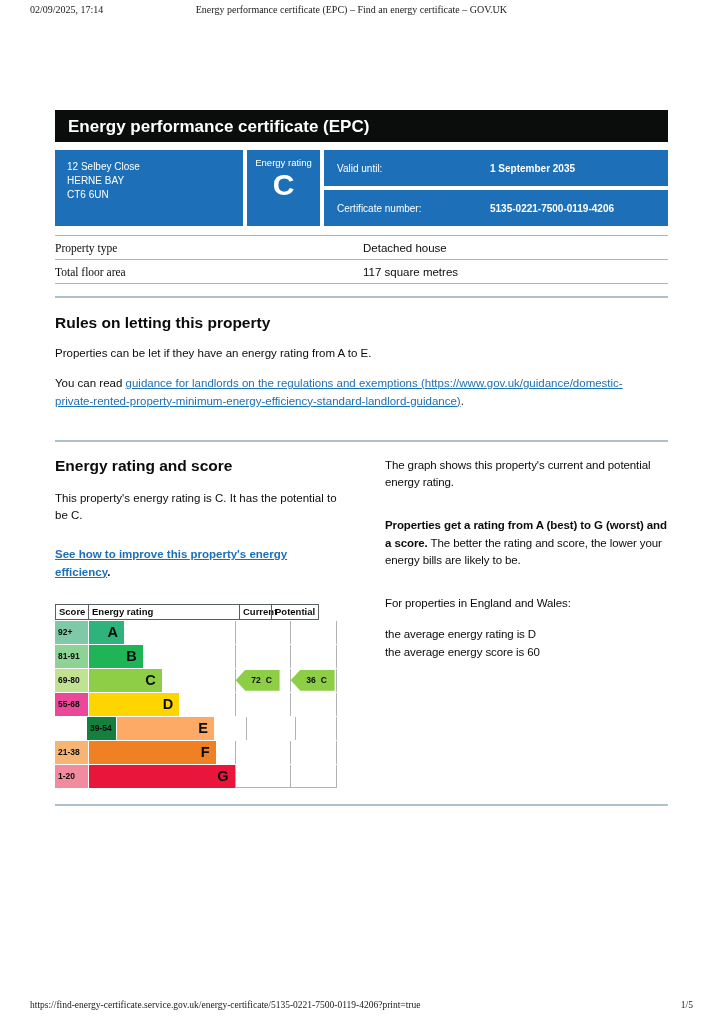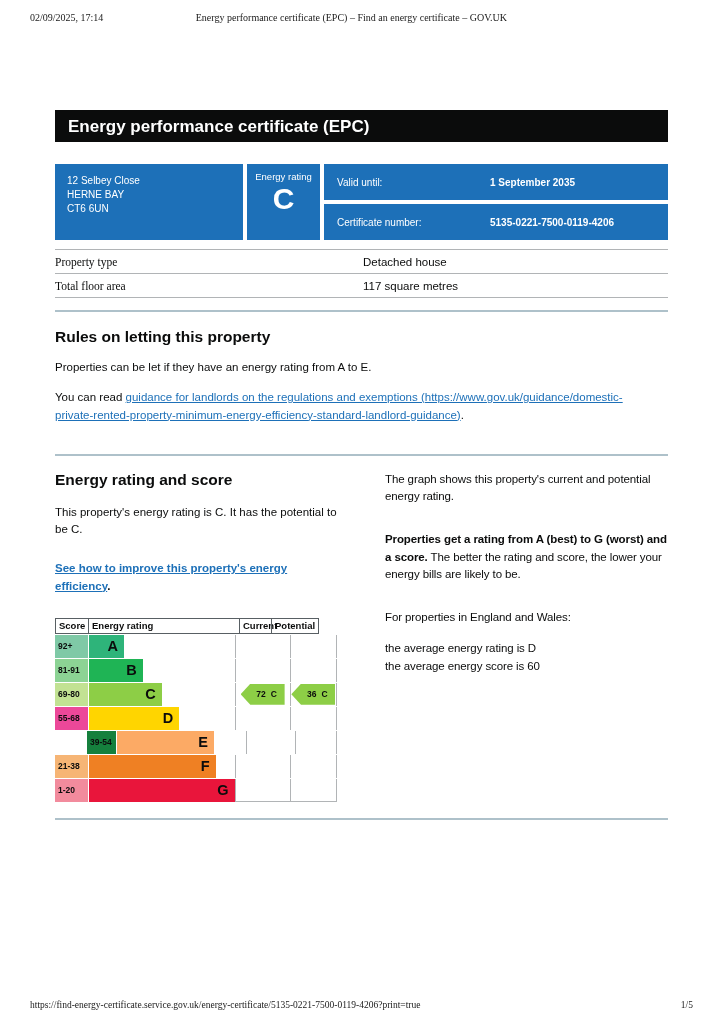--- a/index.html
+++ b/index.html
@@ -7,36 +7,36 @@
   body {
     width: 723px; height: 1024px; position: relative; overflow: hidden;
     font-family: "Liberation Sans", sans-serif; color: #0b0c0c;
   }
   
   .print-header, .print-footer {
     position: absolute; left: 30px; right: 30px;
     font-family: "Liberation Serif", serif; font-size: 10px; color: #1a1a1a;
     display: flex; align-items: baseline;
   }
-  .print-header { top: 12px; }
+  .print-header { top: 4px; }
   .ph-left { flex: 1; }
   .ph-center { flex: 2; text-align: left; }
   .ph-right { flex: 1; }
   .print-footer { bottom: 14px; font-size: 9.5px; }
   .pf-url { flex: 1; }
   .pf-page { text-align: right; }
 
   .content { position: absolute; top: 110px; left: 55px; width: 613px; }
 
   .banner {
     background: #0b0c0c; color: #fff; font-weight: bold; font-size: 17px;
     padding: 7px 13px 8px; height: 32px;
   }
 
-  .summary { display: flex; gap: 4px; margin-top: 22px; height: 76px; }
+  .summary { display: flex; gap: 4px; margin-top: 8px; height: 76px; }
   .sum-cell { background: #1d70b8; color: #fff; }
   .sum-address { width: 188px; padding: 10px 12px; font-size: 10px; line-height: 1.4; }
   .sum-rating { width: 73px; text-align: center; padding-top: 7px; }
   .sum-rating .label { font-size: 9.5px; }
   .sum-rating .big { font-size: 30px; font-weight: bold; line-height: 1.15; }
   .sum-right { flex: 1; display: flex; flex-direction: column; gap: 4px; background: transparent; }
   .sum-row { background: #1d70b8; color: #fff; flex: 1; display: flex; align-items: center; font-size: 10px; padding: 0 13px; }
   .sum-row .lbl { width: 153px; }
   .sum-row .val { font-weight: bold; }
 
@@ -71,21 +71,21 @@
   .chart-header { display: flex; height: 16px; font-size: 9.5px; font-weight: bold; }
   .chart-header > div { border: 1px solid #585f63; padding: 1px 3px 0; }
   .h-score { width: 34px; }
   .h-rating { width: 152px; margin-left: -1px; }
   .h-current { width: 33px; margin-left: -1px; text-align: center; }
   .h-potential { width: 48px; margin-left: -1px; text-align: center; }
   .chart-row { display: flex; height: 23px; margin-top: 1px; }
   .cell-score { width: 34px; display: flex; align-items: center; padding-left: 3px; font-size: 8.5px; font-weight: bold; }
   .cell-rating { width: 152px; padding-left: 1px; }
   .band-bar { height: 100%; display: flex; align-items: center; justify-content: flex-end; padding-right: 6px; font-size: 14.5px; font-weight: bold; }
-  .cell-col { width: 58px; border-left: 1px solid #b1b4b6; border-right: 1px solid #b1b4b6; display: flex; align-items: center; justify-content: center; }
+  .cell-col { width: 58px; border-left: 1px solid #b1b4b6; border-right: 1px solid #b1b4b6; display: flex; align-items: center; justify-content: flex-start; }
   .cell-col + .cell-col { width: 48px; border-left: none; }
   .chart-row:last-child .cell-col { border-bottom: 1px solid #b1b4b6; }
   .arrow {
     width: 44px; height: 21px; background: #8dce46;
     clip-path: polygon(0 50%, 22% 0, 100% 0, 100% 100%, 22% 100%);
     display: flex; align-items: center; justify-content: center; gap: 5px;
     font-size: 8.5px; font-weight: bold; padding-left: 8px; color: #0b0c0c;
   }
 </style>
 </head>

